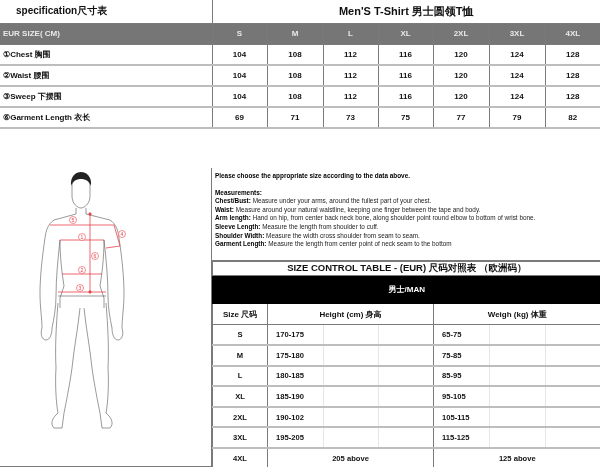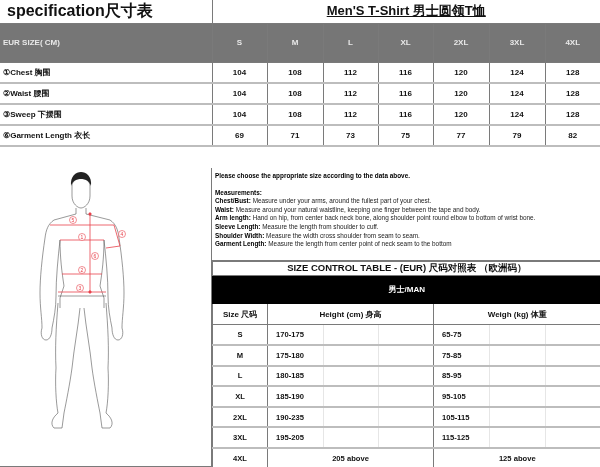--- a/index.html
+++ b/index.html
@@ -3,23 +3,23 @@
 <meta charset="utf-8">
 <style>
   * { box-sizing: border-box; margin: 0; padding: 0; }
   body { width: 600px; height: 467px; background: #ffffff; font-family: "Liberation Sans", sans-serif; color: #111; overflow: hidden; position: relative; }
   .abs { position: absolute; }
   table { border-collapse: collapse; table-layout: fixed; }
   .spec { position: absolute; left: 0; top: 0; width: 600px; }
   .spec td { border: 1px solid #7a7a7a; font-size: 8px; font-weight: bold; text-align: center; height: 21px; padding: 0; }
   .spec td.lbl { text-align: left; padding-left: 3px; }
   .spec tr.title td { height: 23px; border-top: none; }
-  .spec tr.title td.t-left { text-align: left; padding-left: 7px; font-size: 16px; border-left: none; }
-  .spec tr.title td.t-right { font-size: 13px; border-right: none; text-decoration: underline; }
-  .spec tr.head td { background: #767676; color: #e9e9e9; height: 39px; font-size: 8px; }
+  .spec tr.title td.t-left { text-align: left; padding-left: 16px; font-size: 10px; border-left: none; }
+  .spec tr.title td.t-right { font-size: 11px; border-right: none; }
+  .spec tr.head td { background: #767676; color: #e9e9e9; height: 21px; font-size: 8px; }
   .spec tr.head td.lbl { color: #e9e9e9; }
   .spec tr.r td { border-bottom-color: #bdbdbd; border-bottom-width: 2px; }
   .spec tr.r td:first-child { border-left: none; }
   .spec tr.r td:last-child, .spec tr.head td:last-child { border-right: none; }
   .spec tr.head td:first-child { border-left: none; }
 
   .figure-box { left: 0; top: 168px; width: 212px; height: 299px; border-right: 1px solid #7a7a7a; border-bottom: 1px solid #7a7a7a; }
   .notes { left: 212px; top: 168px; width: 388px; height: 93px; padding: 4px 3px; font-size: 6.4px; line-height: 8.6px; color: #222; border-bottom: 1px solid #7a7a7a; }
   .notes b { color: #000; }
   .notes .lead { font-weight: bold; margin-bottom: 8px; color: #000; }
@@ -232,21 +232,21 @@
     <td>XL</td>
     <td class="val">185-190</td>
     <td class="blank"></td>
         <td class="blank" style="border-right-color:#7a7a7a"></td>
     <td class="val">95-105</td>
     <td class="blank"></td>
         <td></td>
   </tr>
   <tr class="row">
     <td>2XL</td>
-    <td class="val">190-235</td>
+    <td class="val">190-102</td>
     <td class="blank"></td>
         <td class="blank" style="border-right-color:#7a7a7a"></td>
     <td class="val">105-115</td>
     <td class="blank"></td>
         <td></td>
   </tr>
   <tr class="row">
     <td>3XL</td>
     <td class="val">195-205</td>
     <td class="blank"></td>

